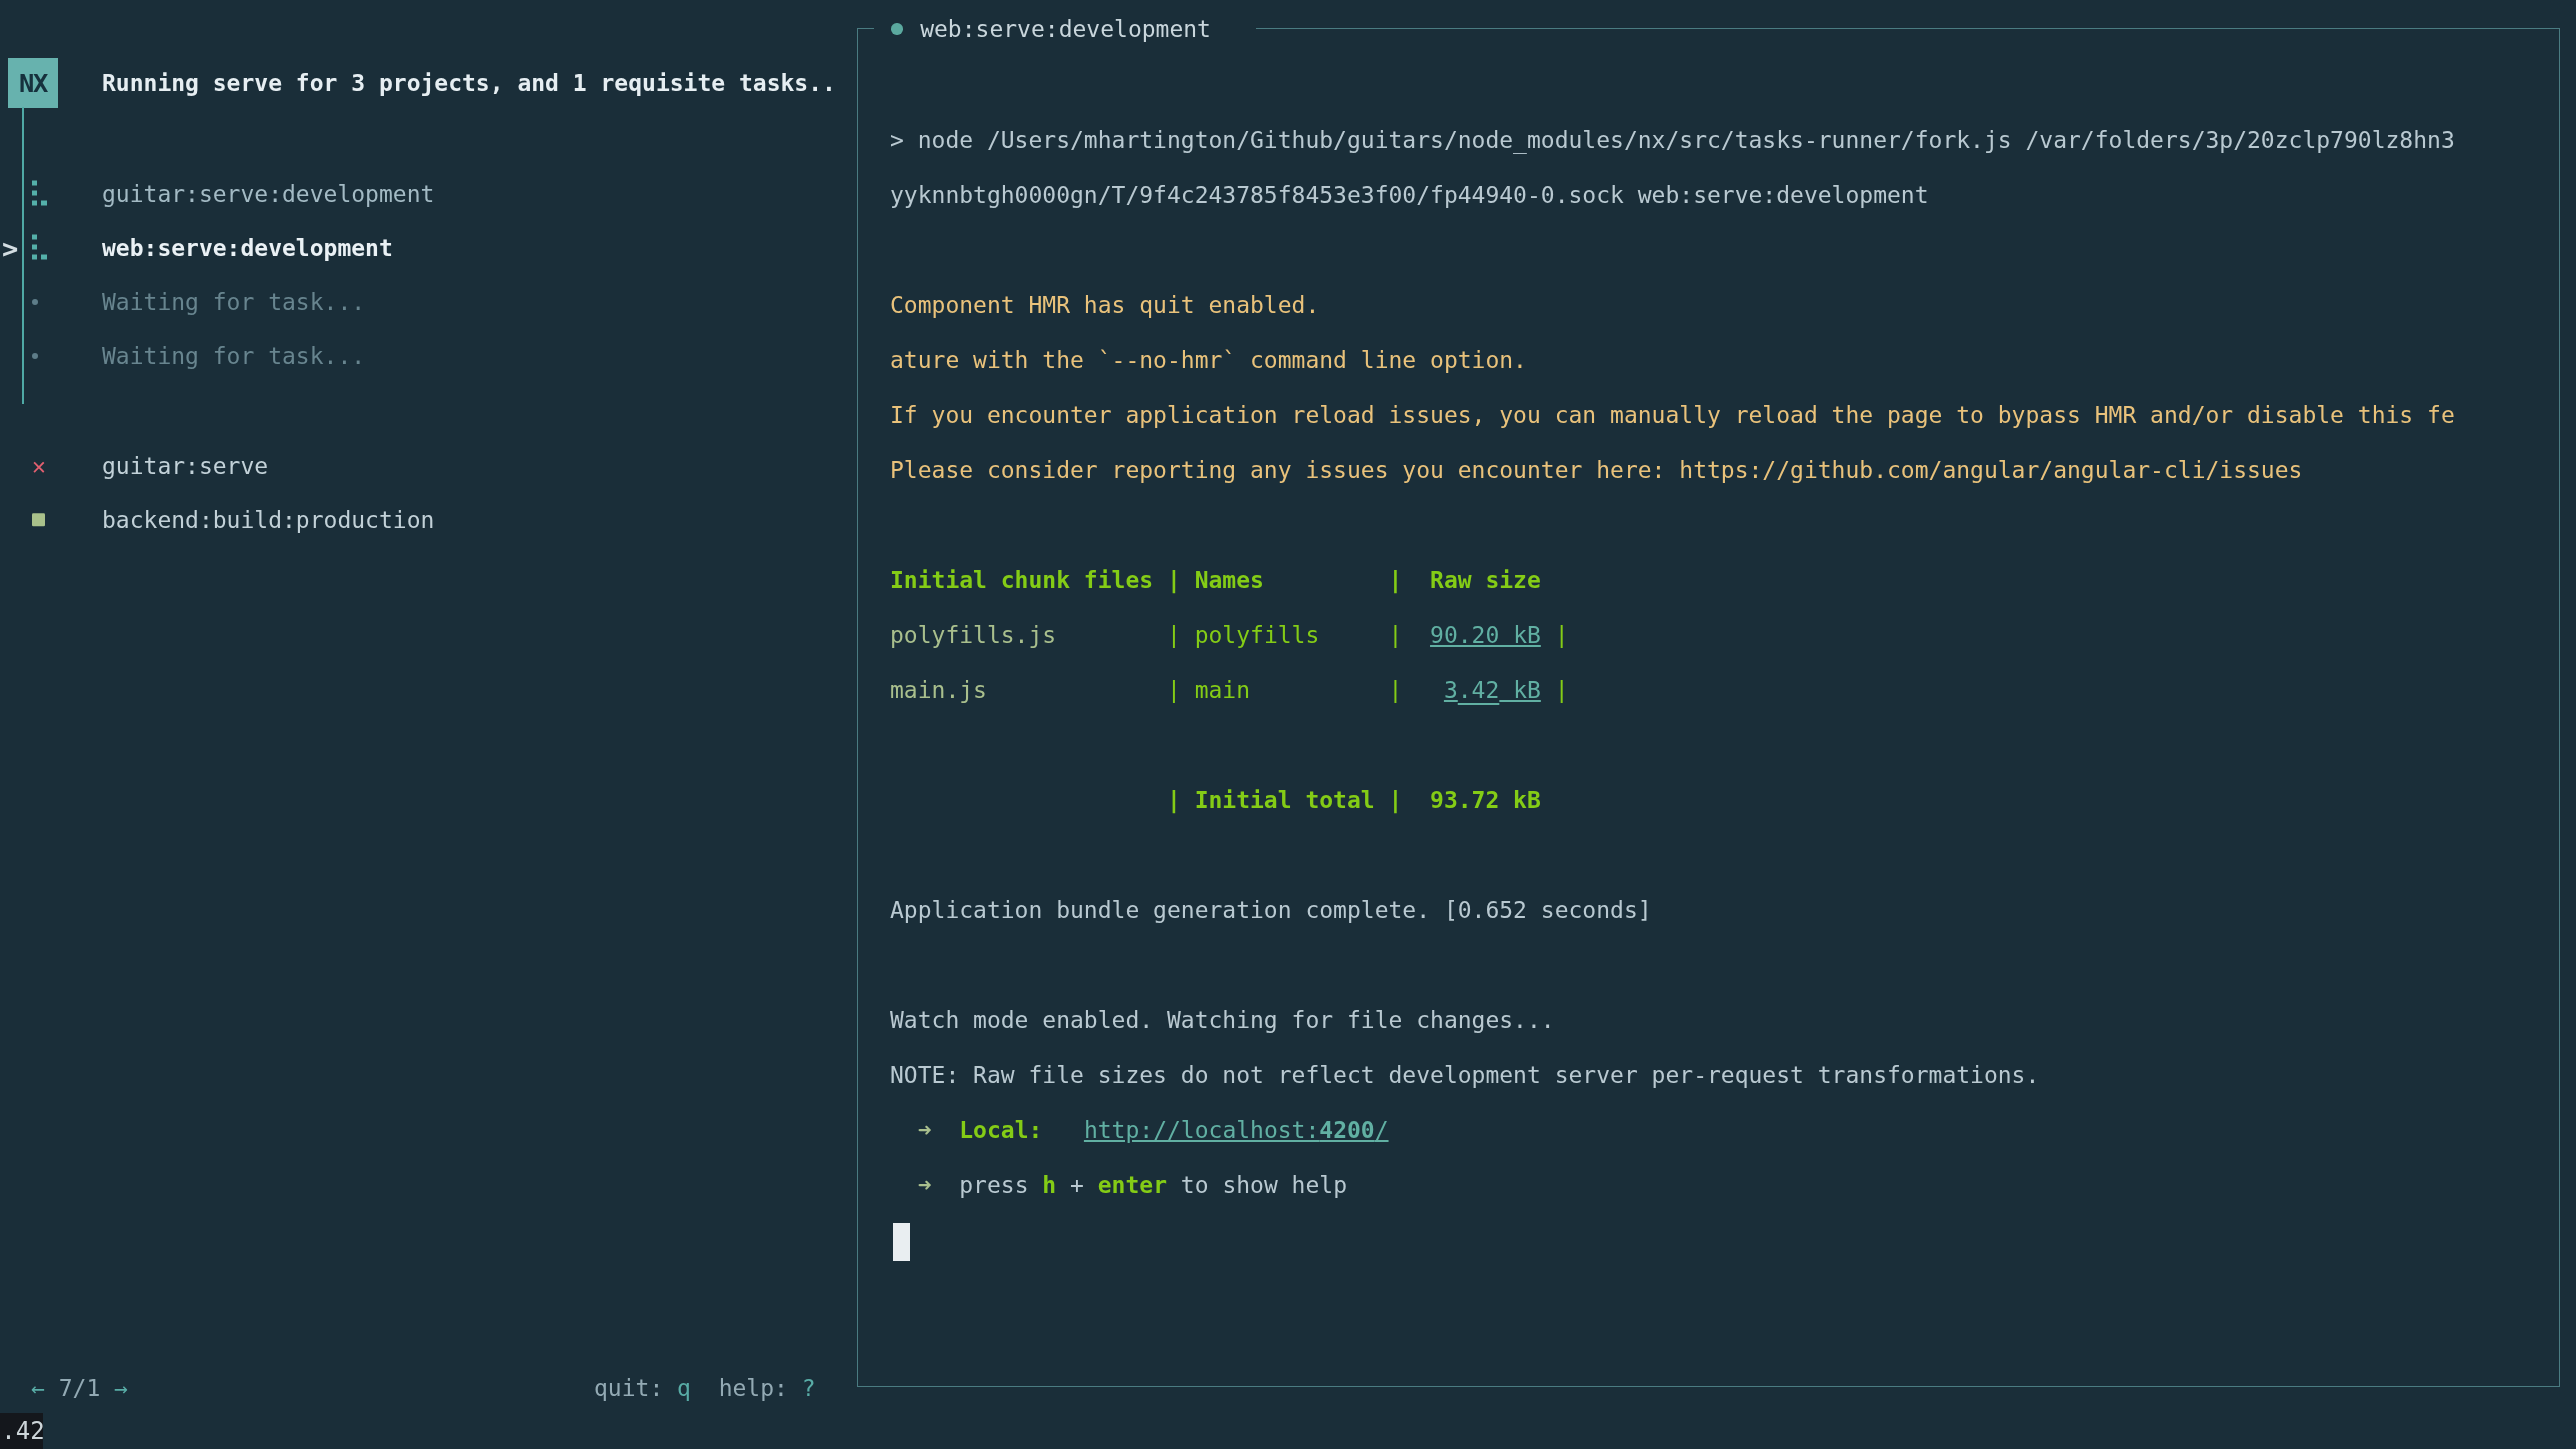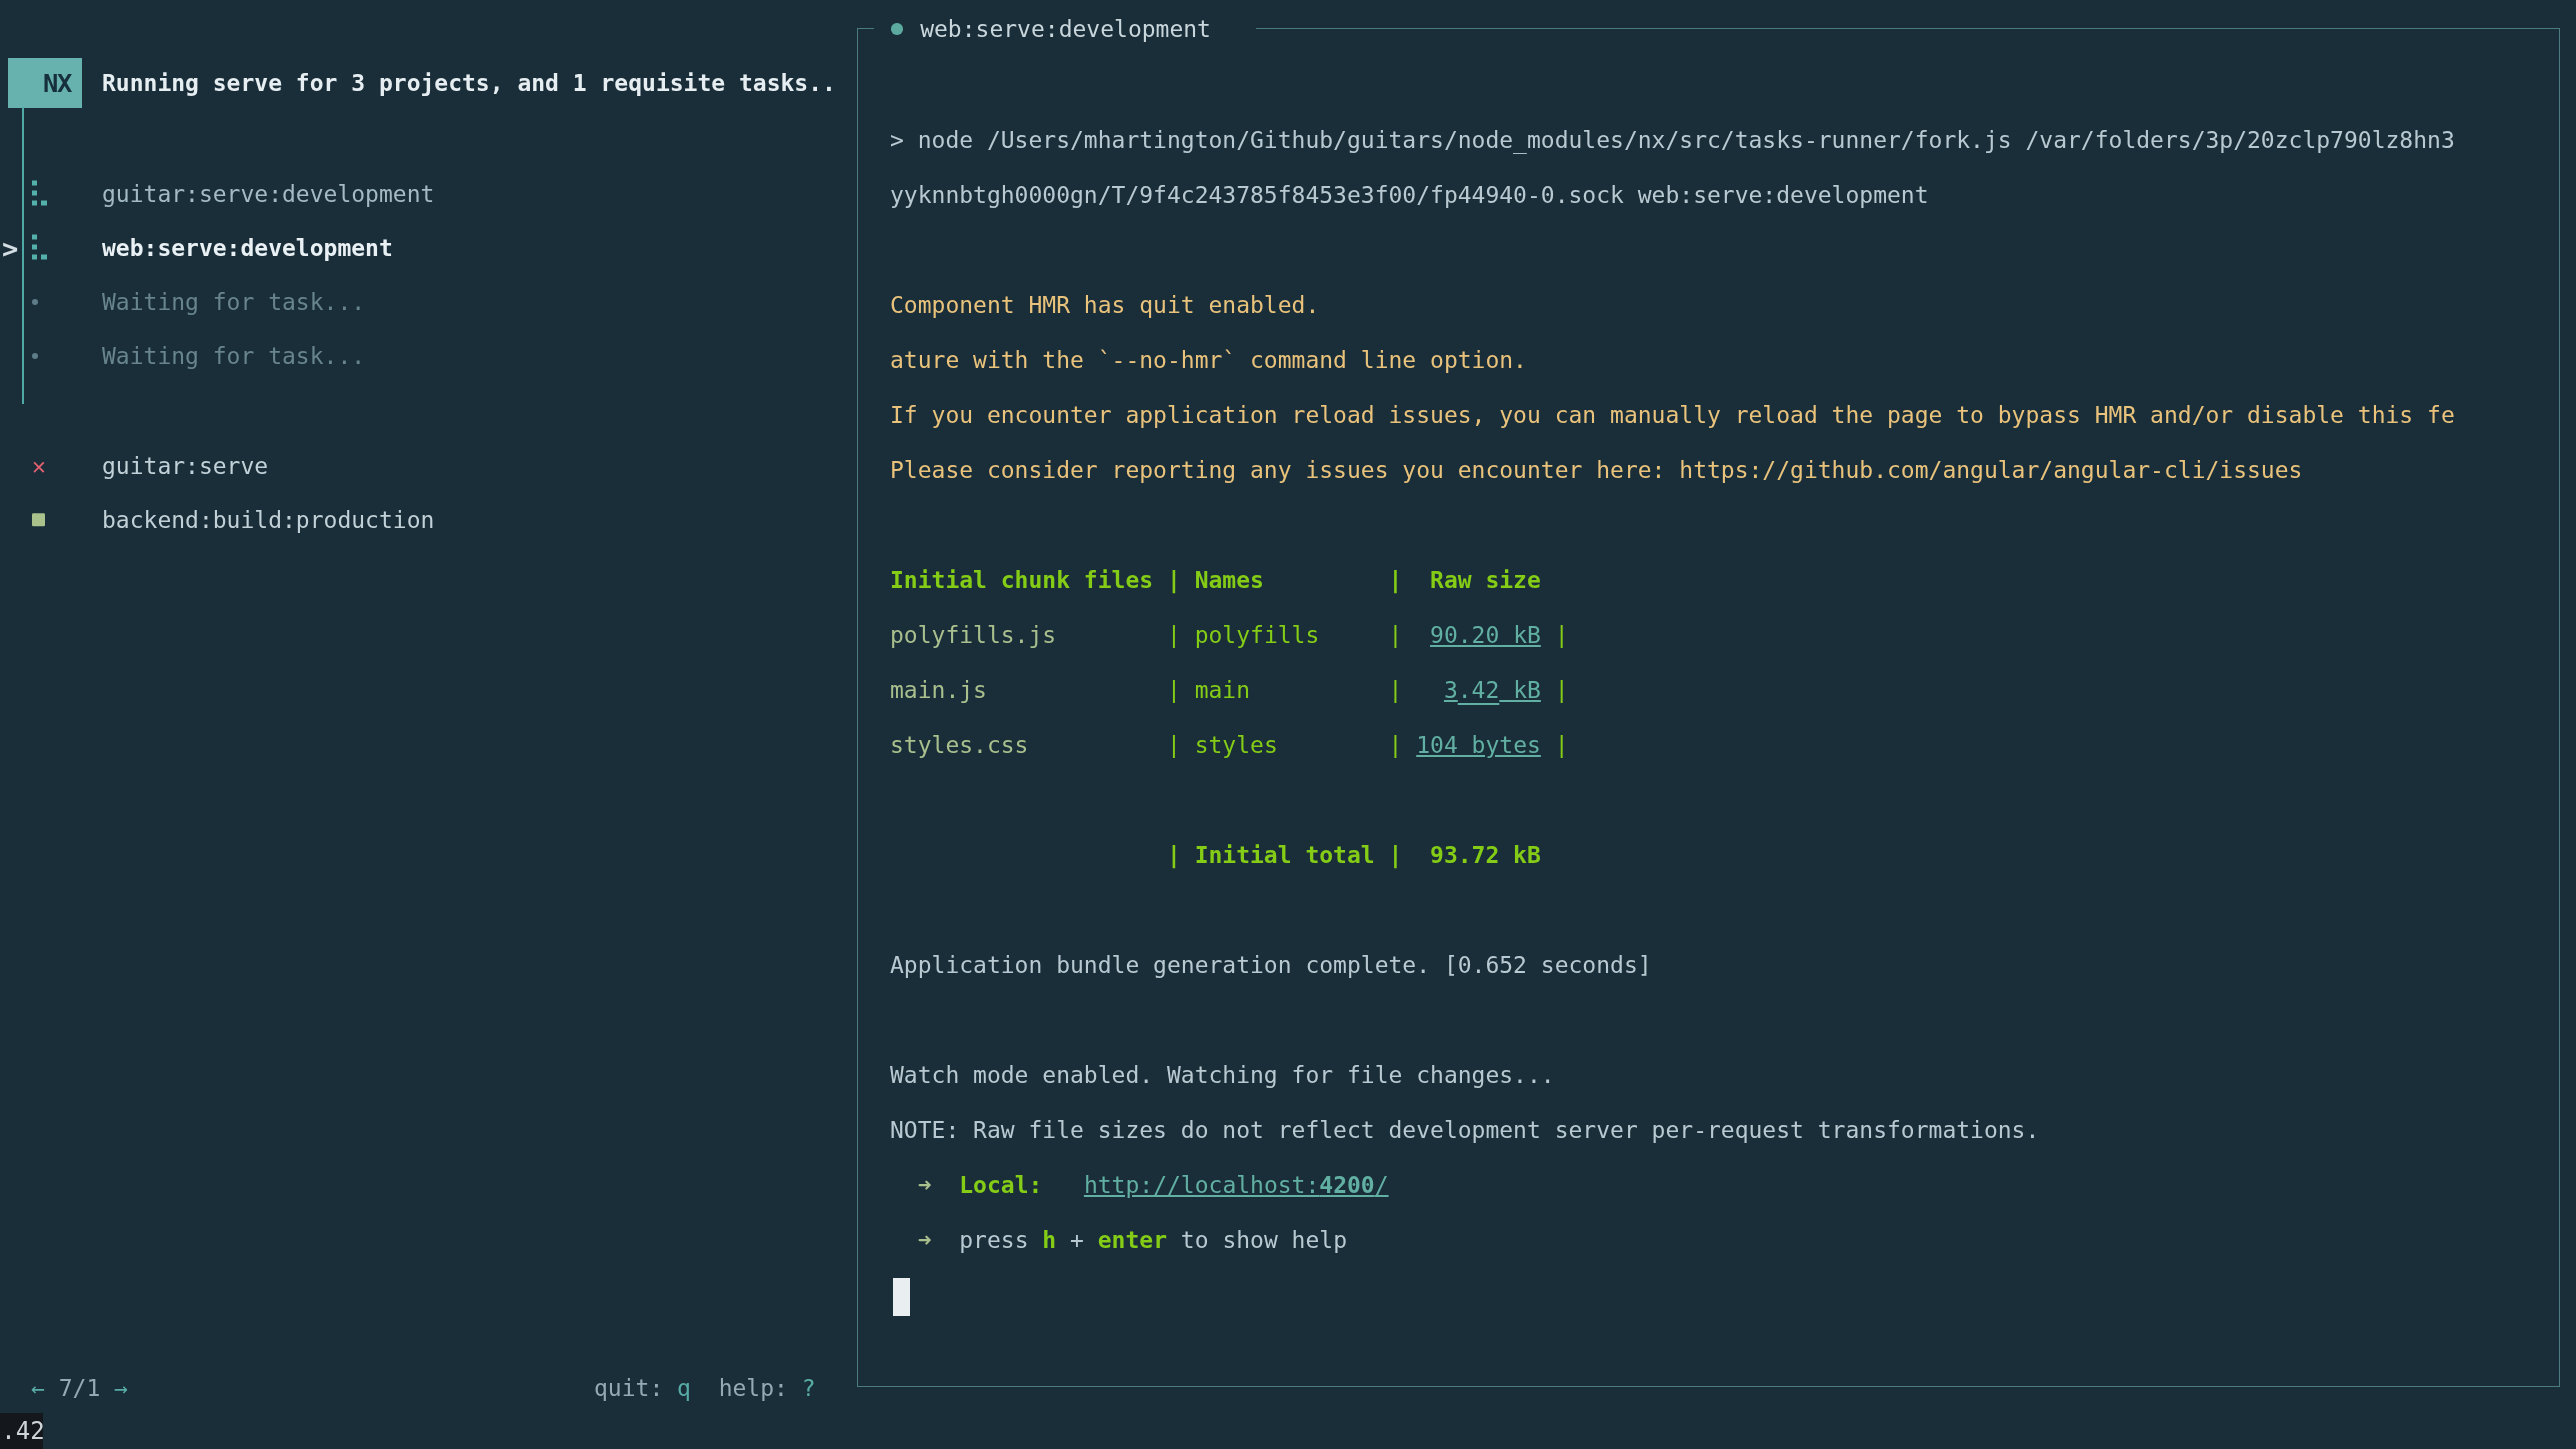--- a/index.html
+++ b/index.html
@@ -5,21 +5,21 @@
   html,body { margin:0; padding:0; background:#0e1d25; }
   .screen {
     position:relative; width:2576px; height:1449px; overflow:hidden;
     background:#1a2e39;
     font-family:"DejaVu Sans Mono", monospace;
   }
   
   .nx-logo {
     position:absolute; left:8px; top:58px; width:50px; height:50px;
     background:#67b2ae; color:#16313d; display:flex; align-items:center; justify-content:center;
-    font-size:25.5px; font-weight:bold; letter-spacing:-1.3px;padding-left:24px;
+    font-size:25.5px; font-weight:bold; letter-spacing:-1.3px;
   }
   .sidebar-header {
     position:absolute; left:102px; top:58px; height:50px; display:flex; align-items:center;
     font-size:23px; font-weight:bold; color:#e6eef2; white-space:pre;
   }
   .vline { position:absolute; left:22px; top:107px; width:2px; height:297px; background:#4fa9a5; }
   .task-group { position:absolute; left:0; width:845px; }
   #task-group-1 { top:167px; }
   #task-group-2 { top:439px; }
   .task-row { position:relative; height:54px; }
@@ -163,21 +163,20 @@
         <div class="tl"><span class="sg c-light">yyknnbtgh0000gn/T/9f4c243785f8453e3f00/fp44940-0.sock web:serve:development</span></div>
         <div class="tl">&nbsp;</div>
         <div class="tl"><span class="sg c-yellow">Component HMR has quit enabled.</span></div>
         <div class="tl"><span class="sg c-yellow">ature with the `--no-hmr` command line option.</span></div>
         <div class="tl"><span class="sg c-yellow">If you encounter application reload issues, you can manually reload the page to bypass HMR and/or disable this fe</span></div>
         <div class="tl"><span class="sg c-yellow">Please consider reporting any issues you encounter here: https://github.com/angular/angular-cli/issues</span></div>
         <div class="tl">&nbsp;</div>
         <div class="tl"><span class="sg c-bright b">Initial chunk files | Names         |  Raw size</span></div>
         <div class="tl"><span class="sg c-green">polyfills.js</span><span class="sg c-bright">        | polyfills     |  </span><span class="sg c-teal">90.20 kB</span><span class="sg c-bright"> |</span></div>
         <div class="tl"><span class="sg c-green">main.js</span><span class="sg c-bright">             | main          |   </span><span class="sg c-teal">3</span><span class="sg c-teal u">.42</span><span class="sg c-teal"> kB</span><span class="sg c-bright"> |</span></div>
-        <div class="tl"><span class="sg c-green">styles.css</span><span class="sg c-bright">          | styles        | </span><span class="sg c-teal">104 bytes</span><span class="sg c-bright"> |</span></div>
         <div class="tl">&nbsp;</div>
         <div class="tl"><span class="sg c-bright b">                    | Initial total |  93.72 kB</span></div>
         <div class="tl">&nbsp;</div>
         <div class="tl"><span class="sg c-light">Application bundle generation complete. [0.652 seconds]</span></div>
         <div class="tl">&nbsp;</div>
         <div class="tl"><span class="sg c-light">Watch mode enabled. Watching for file changes...</span></div>
         <div class="tl"><span class="sg c-light">NOTE: Raw file sizes do not reflect development server per-request transformations.</span></div>
         <div class="tl"><span class="sg c-light">  </span><span class="sg c-green">➜</span><span class="sg c-light">  </span><span class="sg c-bright b">Local:</span><span class="sg c-light">   </span><span class="sg c-teal">http://localhost:</span><span class="sg c-teal b">4200</span><span class="sg c-teal">/</span></div>
         <div class="tl"><span class="sg c-light">  </span><span class="sg c-green">➜</span><span class="sg c-light">  press </span><span class="sg c-bright b">h</span><span class="sg c-light"> + </span><span class="sg c-bright b">enter</span><span class="sg c-light"> to show help</span></div>
         <div class="tl"><span class="cursor"></span></div>

